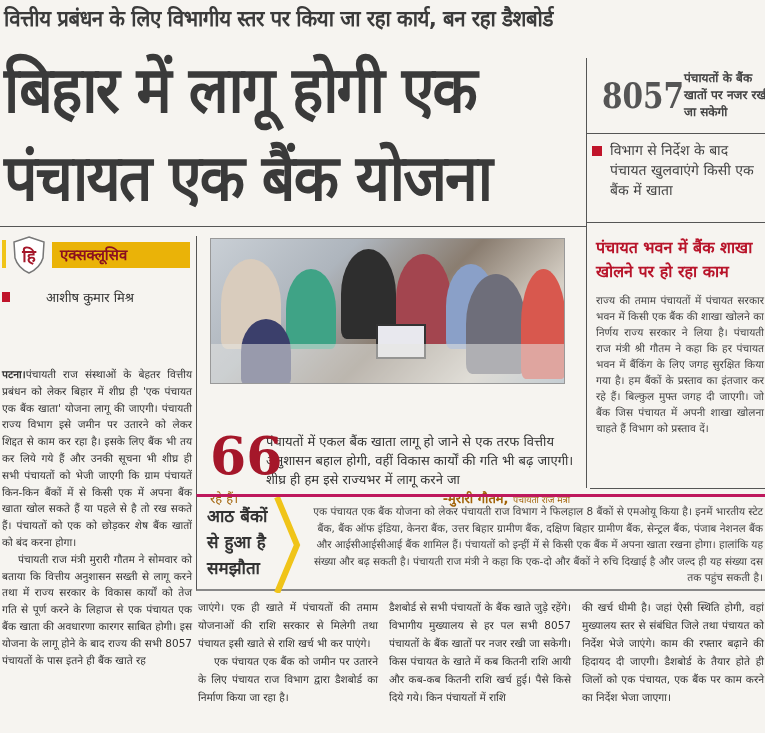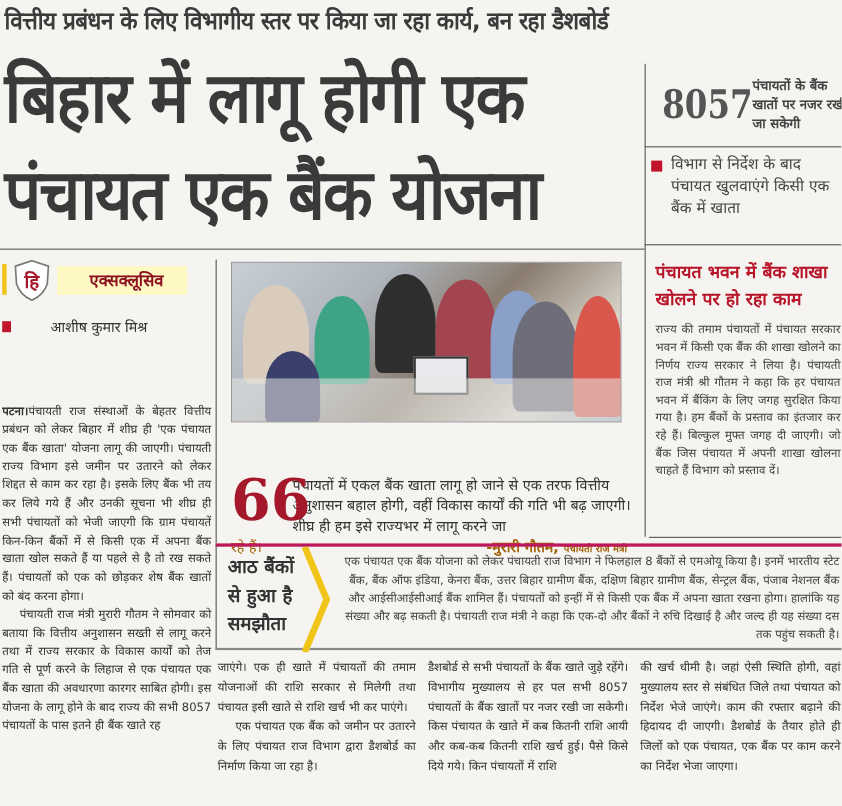--- a/index.html
+++ b/index.html
@@ -21,39 +21,39 @@
   .bullet-box { position: absolute; left: 592px; top: 140px; width: 170px; display: flex; }
   .red-square { width: 10px; height: 10px; background: #c0142a; margin-top: 6px; margin-right: 8px; flex-shrink: 0; }
   .bullet-text { font-size: 14px; font-weight: normal; color: #444; line-height: 20px; }
 
   .side-title { position: absolute; left: 596px; top: 236px; width: 168px; font-size: 16px; font-weight: bold; color: #b8142a; line-height: 24px; }
   .side-body { position: absolute; left: 596px; top: 292px; width: 168px; font-size: 10.5px; line-height: 16px; color: #444; text-align: justify; }
 
   .exclusive { position: absolute; left: 0; top: 236px; width: 170px; height: 36px; }
   .excl-bar { position: absolute; left: 2px; top: 4px; width: 4px; height: 28px; background: #f0c419; }
   .excl-logo { position: absolute; left: 12px; top: 0; width: 34px; height: 38px; }
-  .excl-label { position: absolute; left: 52px; top: 6px; width: 118px; height: 26px; background: #fef9c3; color: #8b1020; font-weight: bold; font-size: 15px; line-height: 26px; padding-left: 8px; text-align: center; }
+  .excl-label { position: absolute; left: 52px; top: 6px; width: 138px; height: 26px; background: #eab308; color: #8b1020; font-weight: bold; font-size: 15px; line-height: 26px; padding-left: 8px; }
 
   .byline { position: absolute; left: 2px; top: 288px; font-size: 13px; font-weight: normal; color: #333; display: flex; align-items: center; gap: 32px; }
   .byline .red-square { margin-top: 0; margin-right: 4px; width: 8px; height: 10px; }
 
   .col1 { position: absolute; left: 2px; top: 318px; width: 190px; font-size: 10.5px; line-height: 16.8px; color: #333; text-align: justify; margin-top: 48px; }
   .col1 p { margin-bottom: 0; }
   .col1 .indent { text-indent: 16px; }
   .col1 b { font-weight: bold; }
 
   .photo { position: absolute; left: 210px; top: 238px; width: 355px; height: 146px; background: linear-gradient(135deg,#c9cfd5 0%, #aeb5bd 30%, #8a7d70 55%, #d8d2c8 80%, #9fb1c2 100%); border: 1px solid #999; overflow: hidden; }
   .photo .p { position: absolute; border-radius: 50% 50% 10% 10%; }
 
   .quote { position: absolute; left: 210px; top: 392px; width: 372px; margin-top: 40px; }
   .quote-mark { position: absolute; left: 0; top: 0; font-size: 52px; font-weight: bold; color: #a5172a; line-height: 48px; font-family: "DejaVu Serif", serif; }
   .quote-text { font-size: 13px; line-height: 19px; color: #333; padding-left: 56px; }
   .quote-tail { font-size: 13px; line-height: 19px; color: #a16207; display: flex; justify-content: space-between; }
   .quote-author { font-weight: bold; padding-right: 12px; }
-  .quote-author small { font-size: 9px; font-weight: bold; }
+  .quote-author small { font-size: 9px; font-weight: normal; }
 
   .mou-box { position: absolute; left: 196px; top: 494px; width: 571px; height: 97px; border-top: 3px solid #be185d; border-bottom: 2px solid #888; border-left: 1px solid #555; }
   .mou-title { position: absolute; left: 10px; top: 6px; width: 70px; font-size: 17px; font-weight: bold; color: #333; line-height: 26px; }
   .mou-chev { position: absolute; left: 76px; top: 0; width: 30px; height: 96px; }
   .mou-text { position: absolute; left: 114px; top: 6px; width: 452px; font-size: 10.5px; line-height: 16.5px; color: #444; text-align: right; }
 
   .col2 { position: absolute; left: 198px; top: 598px; width: 180px; font-size: 10.5px; line-height: 18px; color: #333; text-align: justify; }
   .col3 { position: absolute; left: 389px; top: 598px; width: 182px; font-size: 10.5px; line-height: 18px; color: #333; text-align: justify; }
   .col4 { position: absolute; left: 582px; top: 598px; width: 182px; font-size: 10.5px; line-height: 18px; color: #333; text-align: justify; }
   .indent { text-indent: 16px; }

